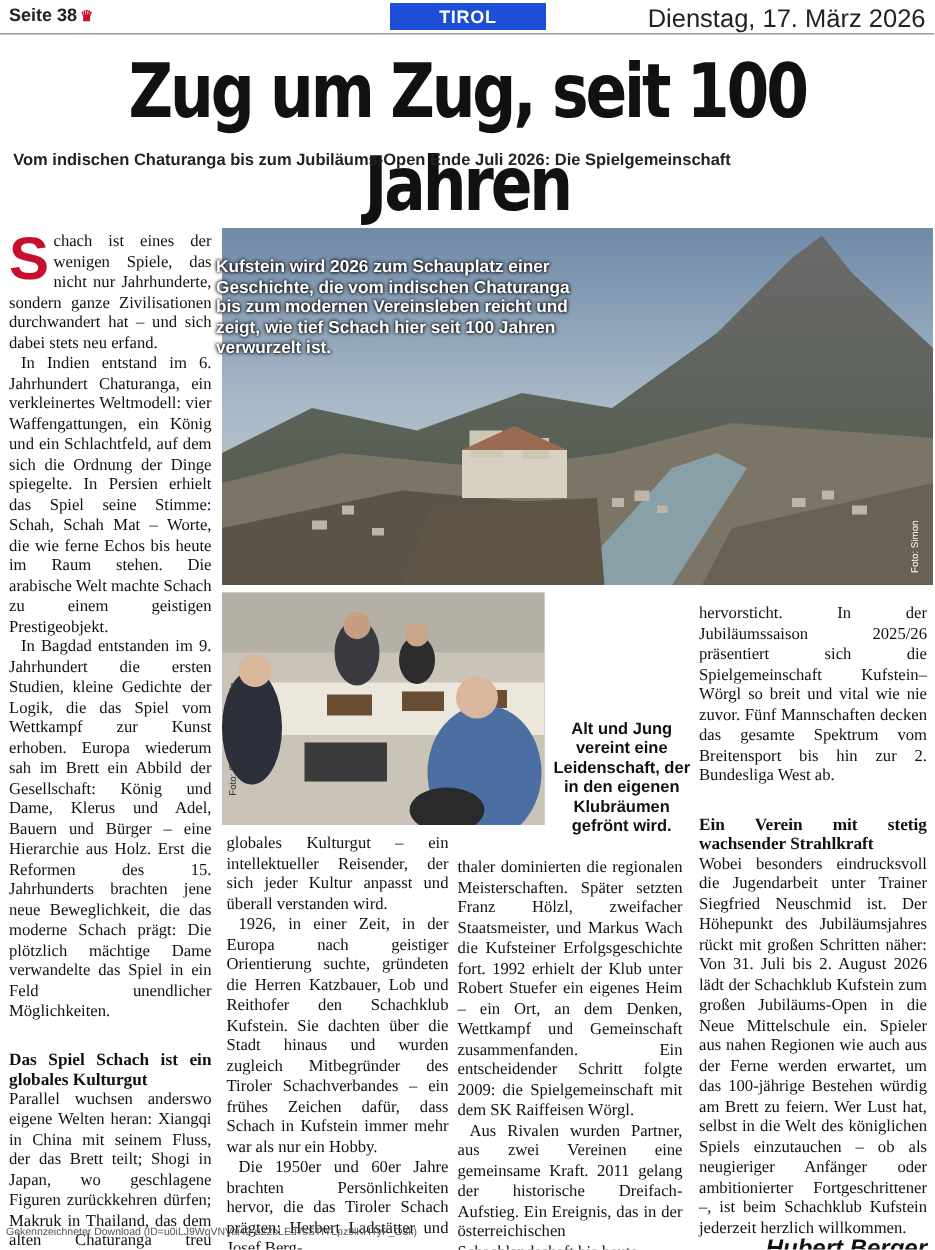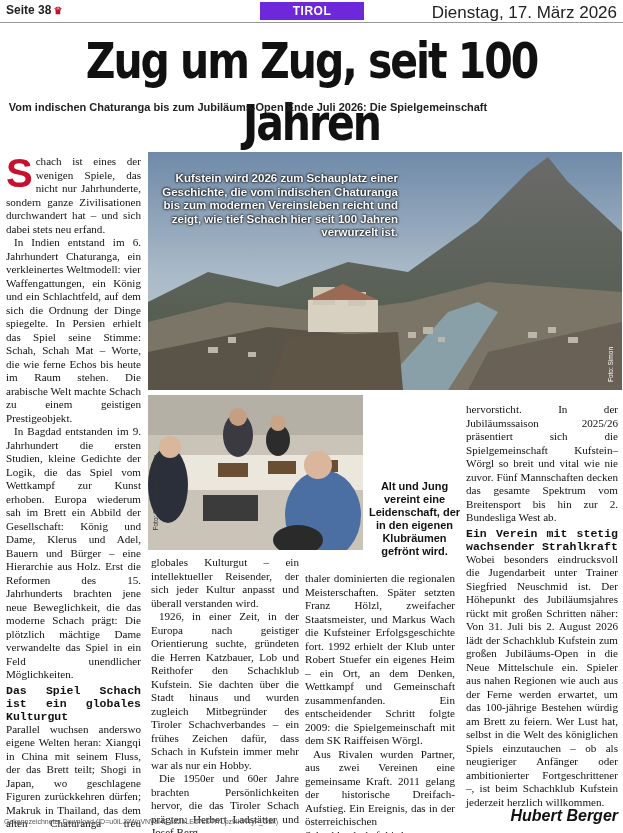--- a/index.html
+++ b/index.html
@@ -2,36 +2,36 @@
 <html><head>
 <meta charset="utf-8">
 <style>
   * { box-sizing: border-box; margin: 0; padding: 0; }
   html, body { width: 623px; height: 833px; background: #fff; overflow: hidden; }
   body { font-family: "Liberation Sans", sans-serif; color: #111; position: relative; }
 
   .topbar { position: absolute; left: 0; top: 0; width: 623px; height: 22px; padding-left: 45px; }
   .page-num { position: absolute; left: 6px; top: 3px; font-size: 12px; color: #222; font-weight: bold; }
   .page-num .crown { color: #c8102e; font-size: 10px; margin-left: 2px; }
-  .section-tab { position: absolute; left: 260px; top: 2px; width: 104px; height: 18px; background: #6d28d9; color: #fff; font-weight: bold; font-size: 12px; text-align: center; line-height: 18px; letter-spacing: 0.5px; }
+  .section-tab { position: absolute; left: 260px; top: 2px; width: 104px; height: 18px; background: #1d4ed8; color: #fff; font-weight: bold; font-size: 12px; text-align: center; line-height: 18px; letter-spacing: 0.5px; }
   .date { position: absolute; right: 6px; top: 3px; font-size: 17px; color: #222; }
   .topline { position: absolute; left: 0; top: 22px; width: 623px; height: 1px; background: #999; }
 
   .headline { position: absolute; left: 0; top: 30px; width: 623px; text-align: center; font-family: "DejaVu Sans", sans-serif; font-weight: bold; font-size: 50px; letter-spacing: -2.5px; transform: scaleX(0.82); transform-origin: center; color: #111; line-height: 62px; }
   .subhead { position: absolute; left: 0; top: 97px; width: 496px; text-align: center; font-weight: bold; font-size: 11px; line-height: 20px; color: #222; }
 
   .col { position: absolute; font-family: "Liberation Serif", serif; font-size: 11.1px; line-height: 13.5px; text-align: justify; color: #111; }
   .col p { text-indent: 8px; }
   .col p.noindent { text-indent: 0; }
-  .col h3 { font-family: Liberation Mono, monospace; font-weight: bold; font-size: 11.5px; line-height: 13px; margin-top: 2px; }
+  .col h3 { font-family: Liberation Serif, serif; font-weight: bold; font-size: 11.5px; line-height: 13px; margin-top: 19px; }
   .dropcap { float: left; font-family: "Liberation Sans", sans-serif; font-weight: bold; font-size: 40px; line-height: 32px; color: #c8102e; margin: 2px 3px 0 0; }
   .author { font-family: "Liberation Sans", sans-serif; font-weight: bold; font-size: 16px; float: right; font-style: italic; }
 
   .photo-main { position: absolute; left: 148px; top: 152px; width: 474px; height: 238px; overflow: hidden; background: #6b7d8f; }
-  .photo-caption-main { position: absolute; left: 158px; top: 172px; width: 240px; font-weight: bold; font-size: 11.5px; line-height: 13.5px; color: #fff; text-shadow: 0 0 2px #000, 0 0 3px #000; text-align: right; }
+  .photo-caption-main { position: absolute; left: 144px; top: 172px; width: 240px; font-weight: bold; font-size: 11.5px; line-height: 13.5px; color: #fff; text-shadow: 0 0 2px #000, 0 0 3px #000; }
   .credit-vert { position: absolute; writing-mode: vertical-rl; transform: rotate(180deg); font-size: 6.5px; color: #fff; }
 
   .photo-chess { position: absolute; left: 148px; top: 395px; width: 215px; height: 155px; overflow: hidden; background: #a3a09a; }
   .photo-caption-chess { position: absolute; left: 367px; top: 480px; width: 95px; font-weight: bold; font-size: 11px; line-height: 13px; text-align: center; color: #111; }
 
   .footer { position: absolute; left: 0; top: 818px; width: 623px; font-size: 7px; color: #555; padding-left: 4px; }
 </style>
 </head>
 <body>
 

